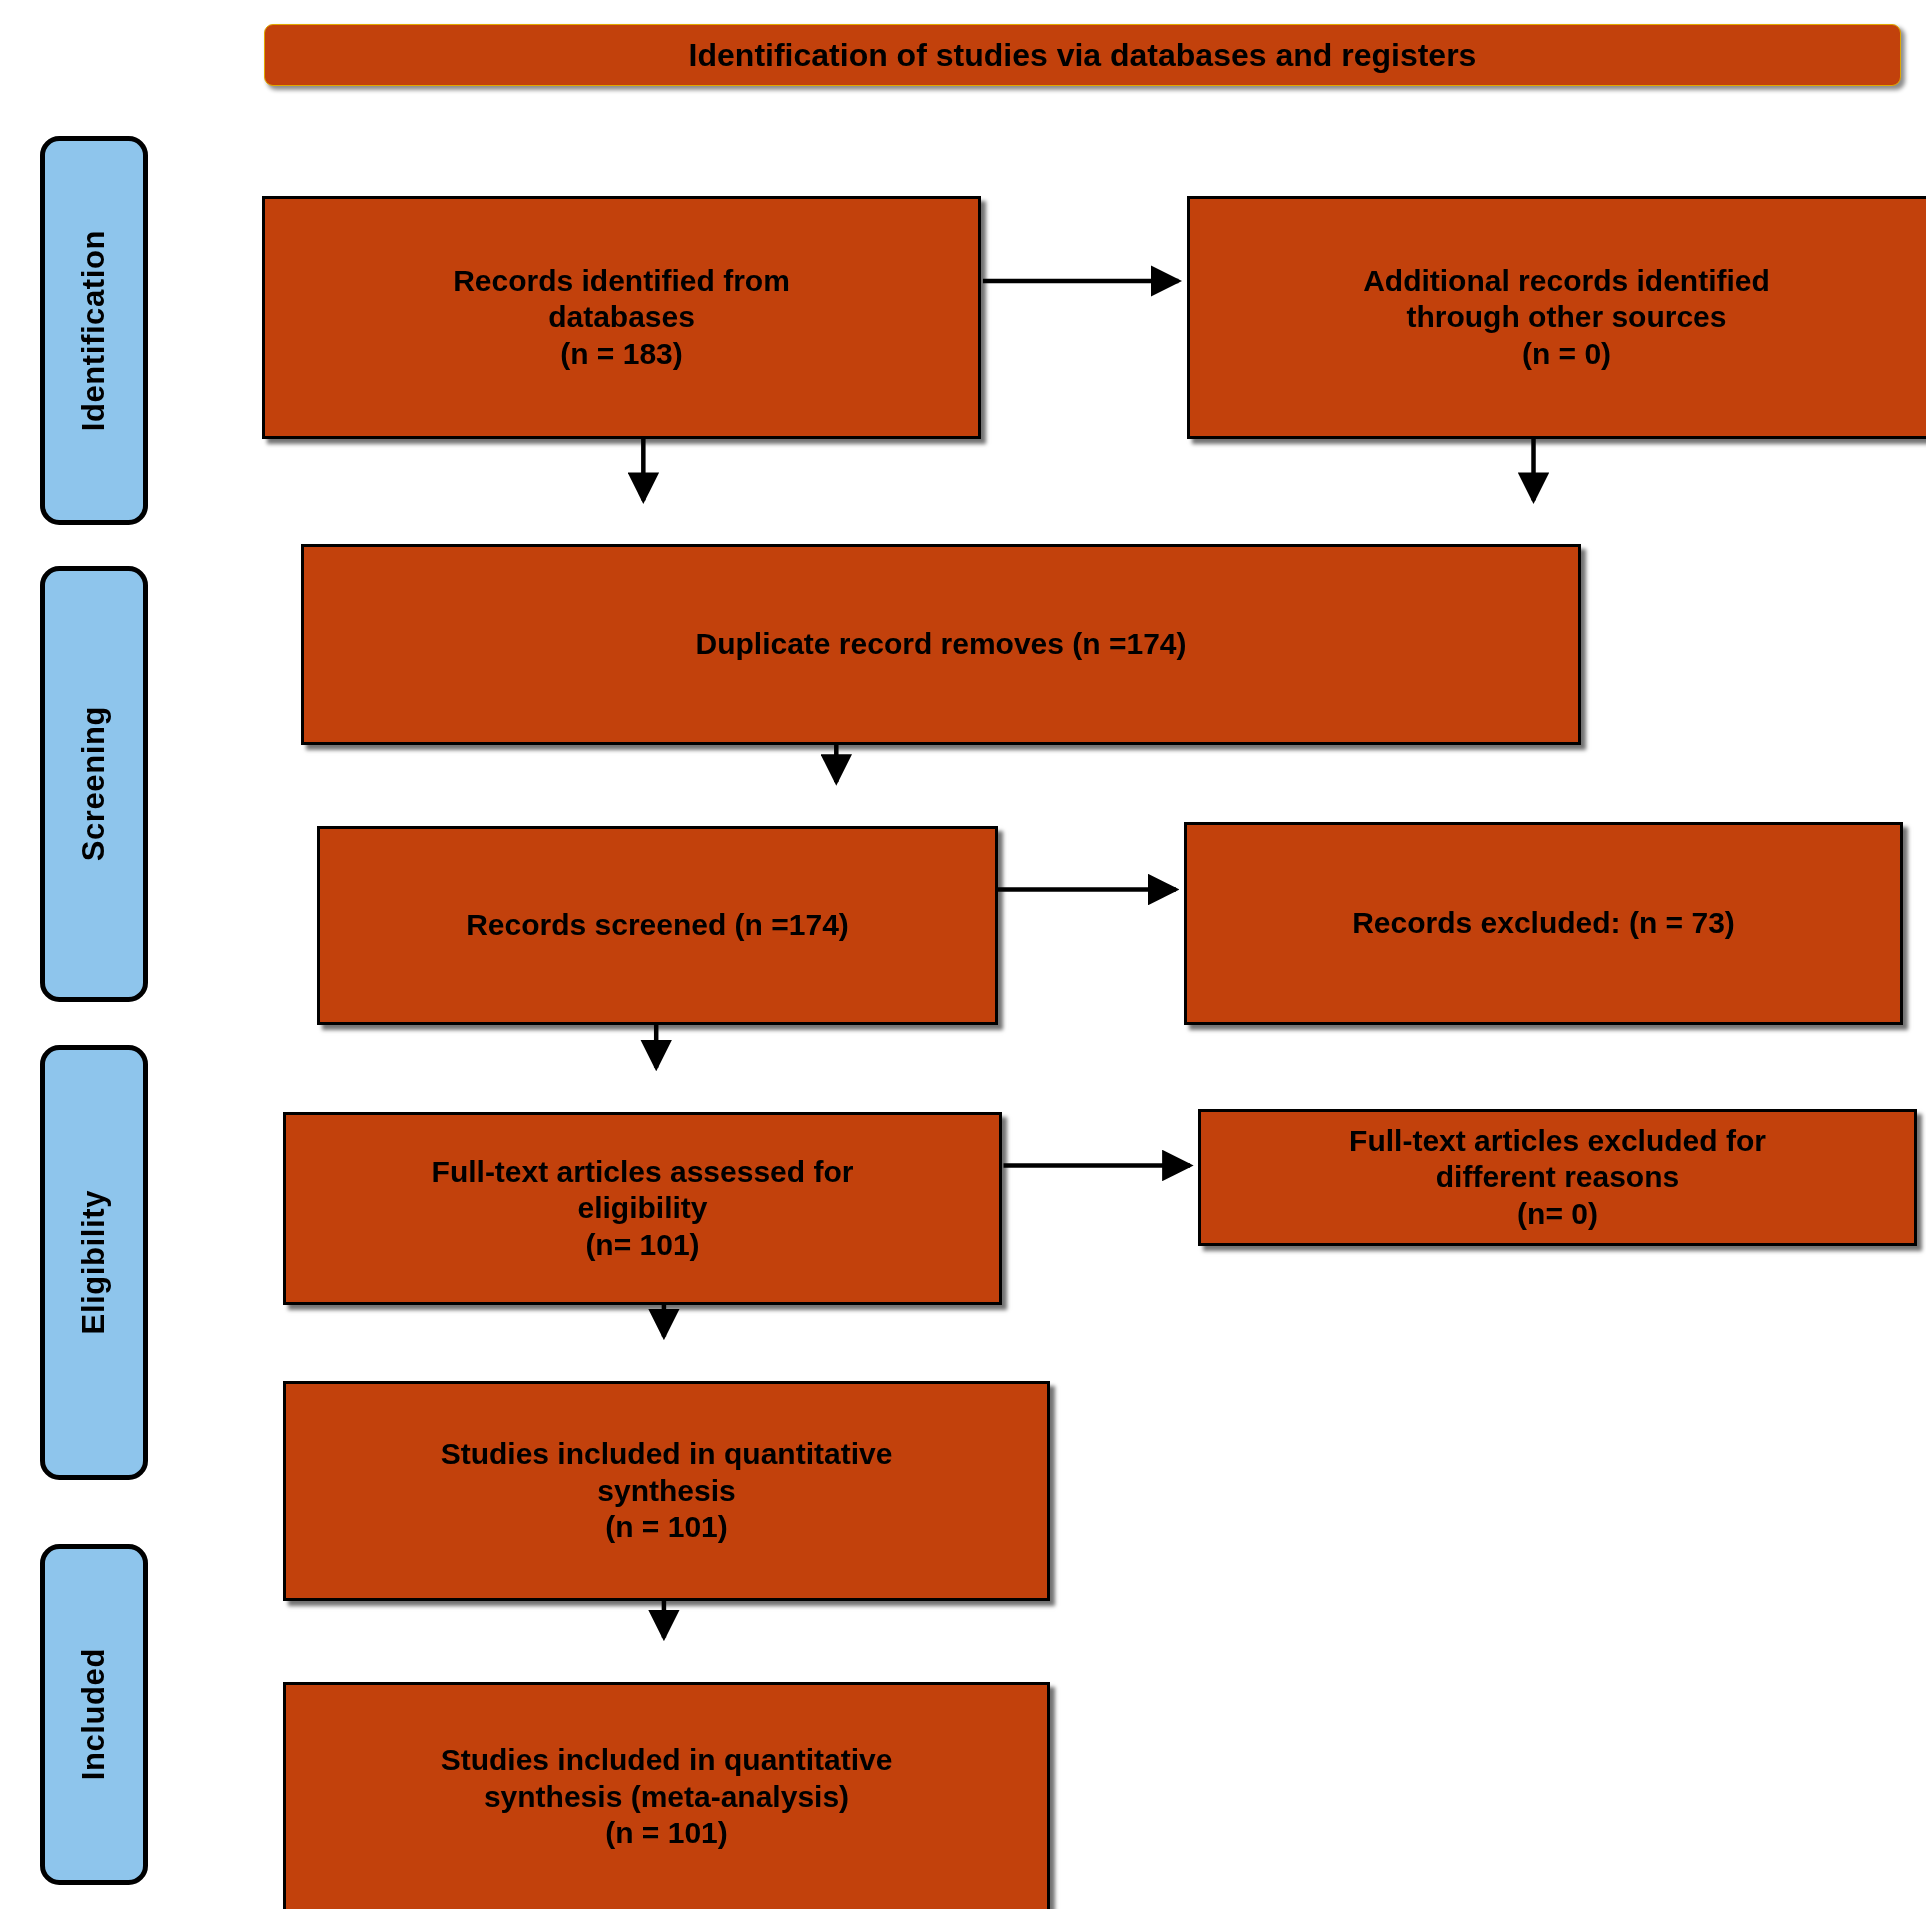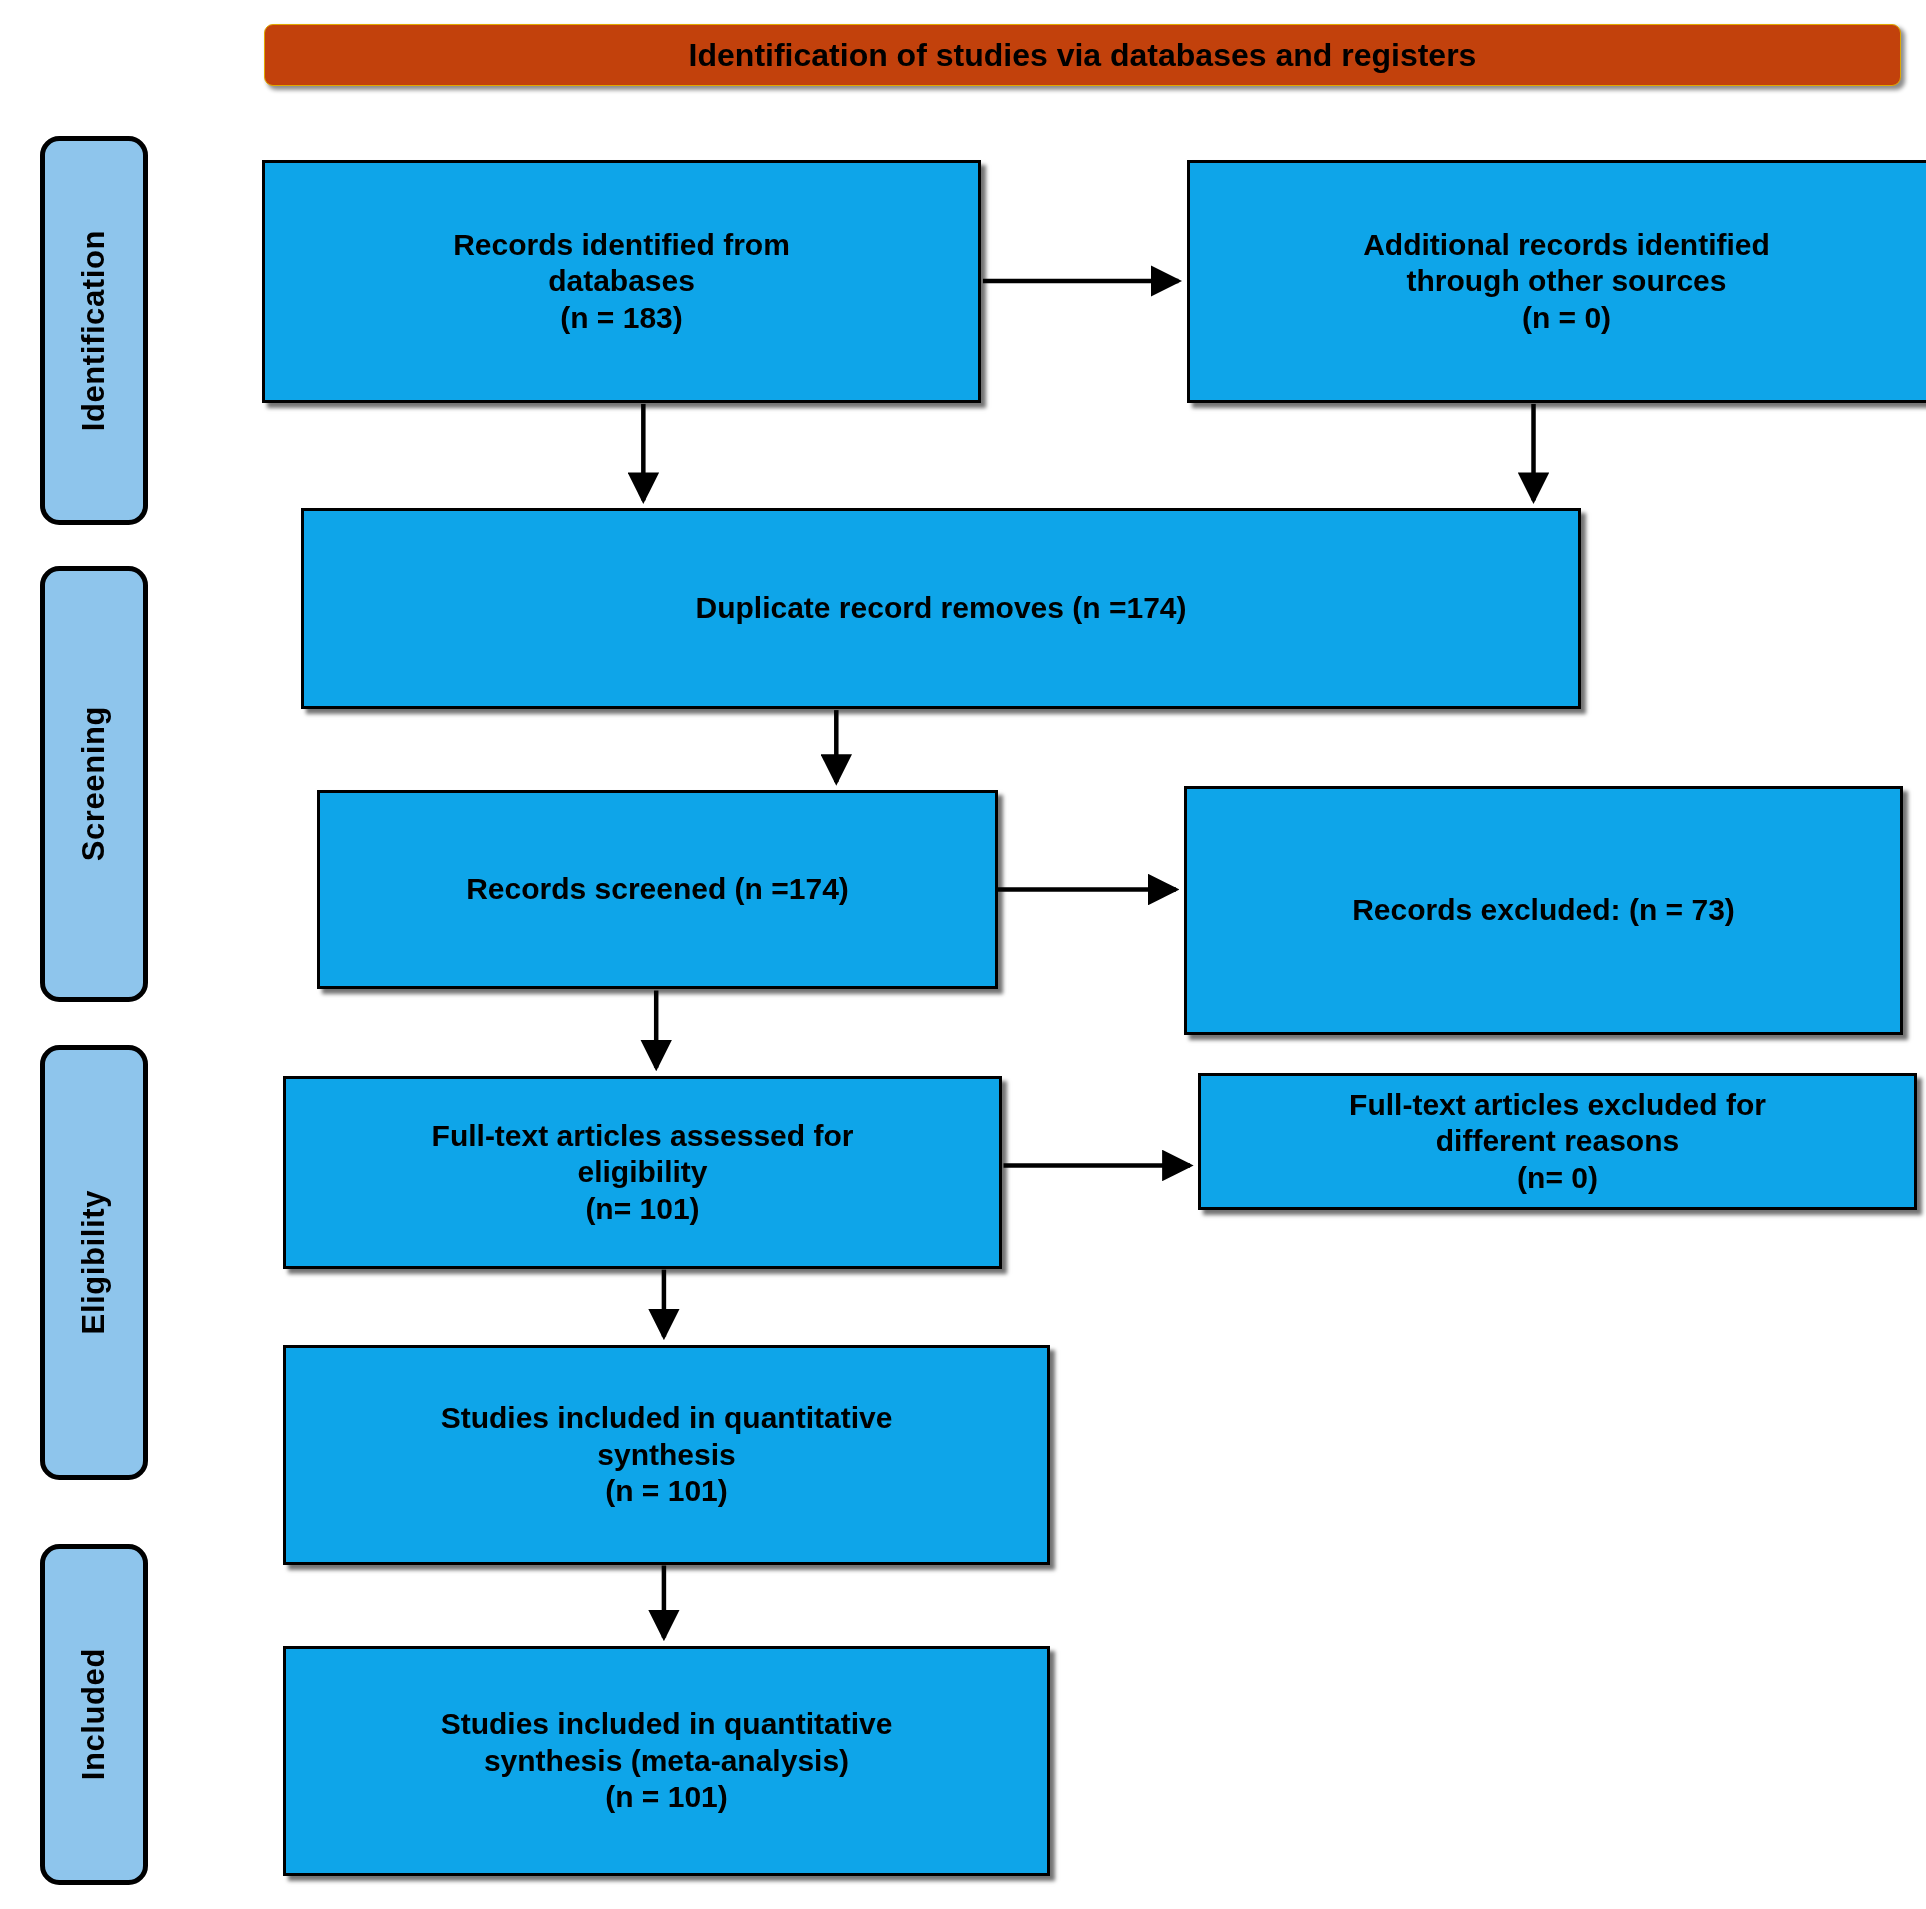--- a/index.html
+++ b/index.html
@@ -69,43 +69,44 @@
   }
 
   #stage-identification { top: 136px;  height: 389px; }
   #stage-screening      { top: 566px;  height: 436px; }
   #stage-eligibility    { top: 1045px; height: 435px; }
   #stage-included       { top: 1544px; height: 341px; }
 
   
   .flow-box {
     position: absolute;
-    background: #0ea5e9;
+    background: #c2410c;
     border: 3.9px solid #000000;
     box-sizing: border-box;
     box-shadow: 4.5px 5.1px 3.9px rgba(0,0,0,0.55);
     display: flex;
     align-items: center;
     justify-content: center;
     padding: 6.4px 15.4px;
+    margin-top: 36px;
   }
   .flow-box .box-text {
     font-size: 30px;
     font-weight: bold;
     color: #000000;
     text-align: center;
     line-height: 1.22;
     white-space: pre-line;
   }
 
   #box-records-databases   { left: 262px;  top: 160px;  width: 719px; height: 243px; }
   #box-additional-records  { left: 1187px; top: 160px;  width: 759px; height: 243px; }
   #box-duplicates-removed  { left: 301px;  top: 508px;  width: 1280px; height: 201px; }
   #box-records-screened    { left: 317px;  top: 790px; width: 681px; height: 199px; }
-  #box-records-excluded    { left: 1184px; top: 786px; width: 719px; height: 249px; align-items: center; }
+  #box-records-excluded    { left: 1184px; top: 786px; width: 719px; height: 203px; align-items: center; }
   #box-fulltext-assessed   { left: 283px;  top: 1076px; width: 719px; height: 193px; }
   #box-fulltext-excluded   { left: 1198px; top: 1073px; width: 719px; height: 137px; }
   #box-included-quant      { left: 283px;  top: 1345px; width: 767px; height: 220px; }
   #box-included-meta       { left: 283px;  top: 1646px; width: 767px; height: 230px; }
 
   
   .connector-svg {
     position: absolute;
     left: 0;
     top: 0;

